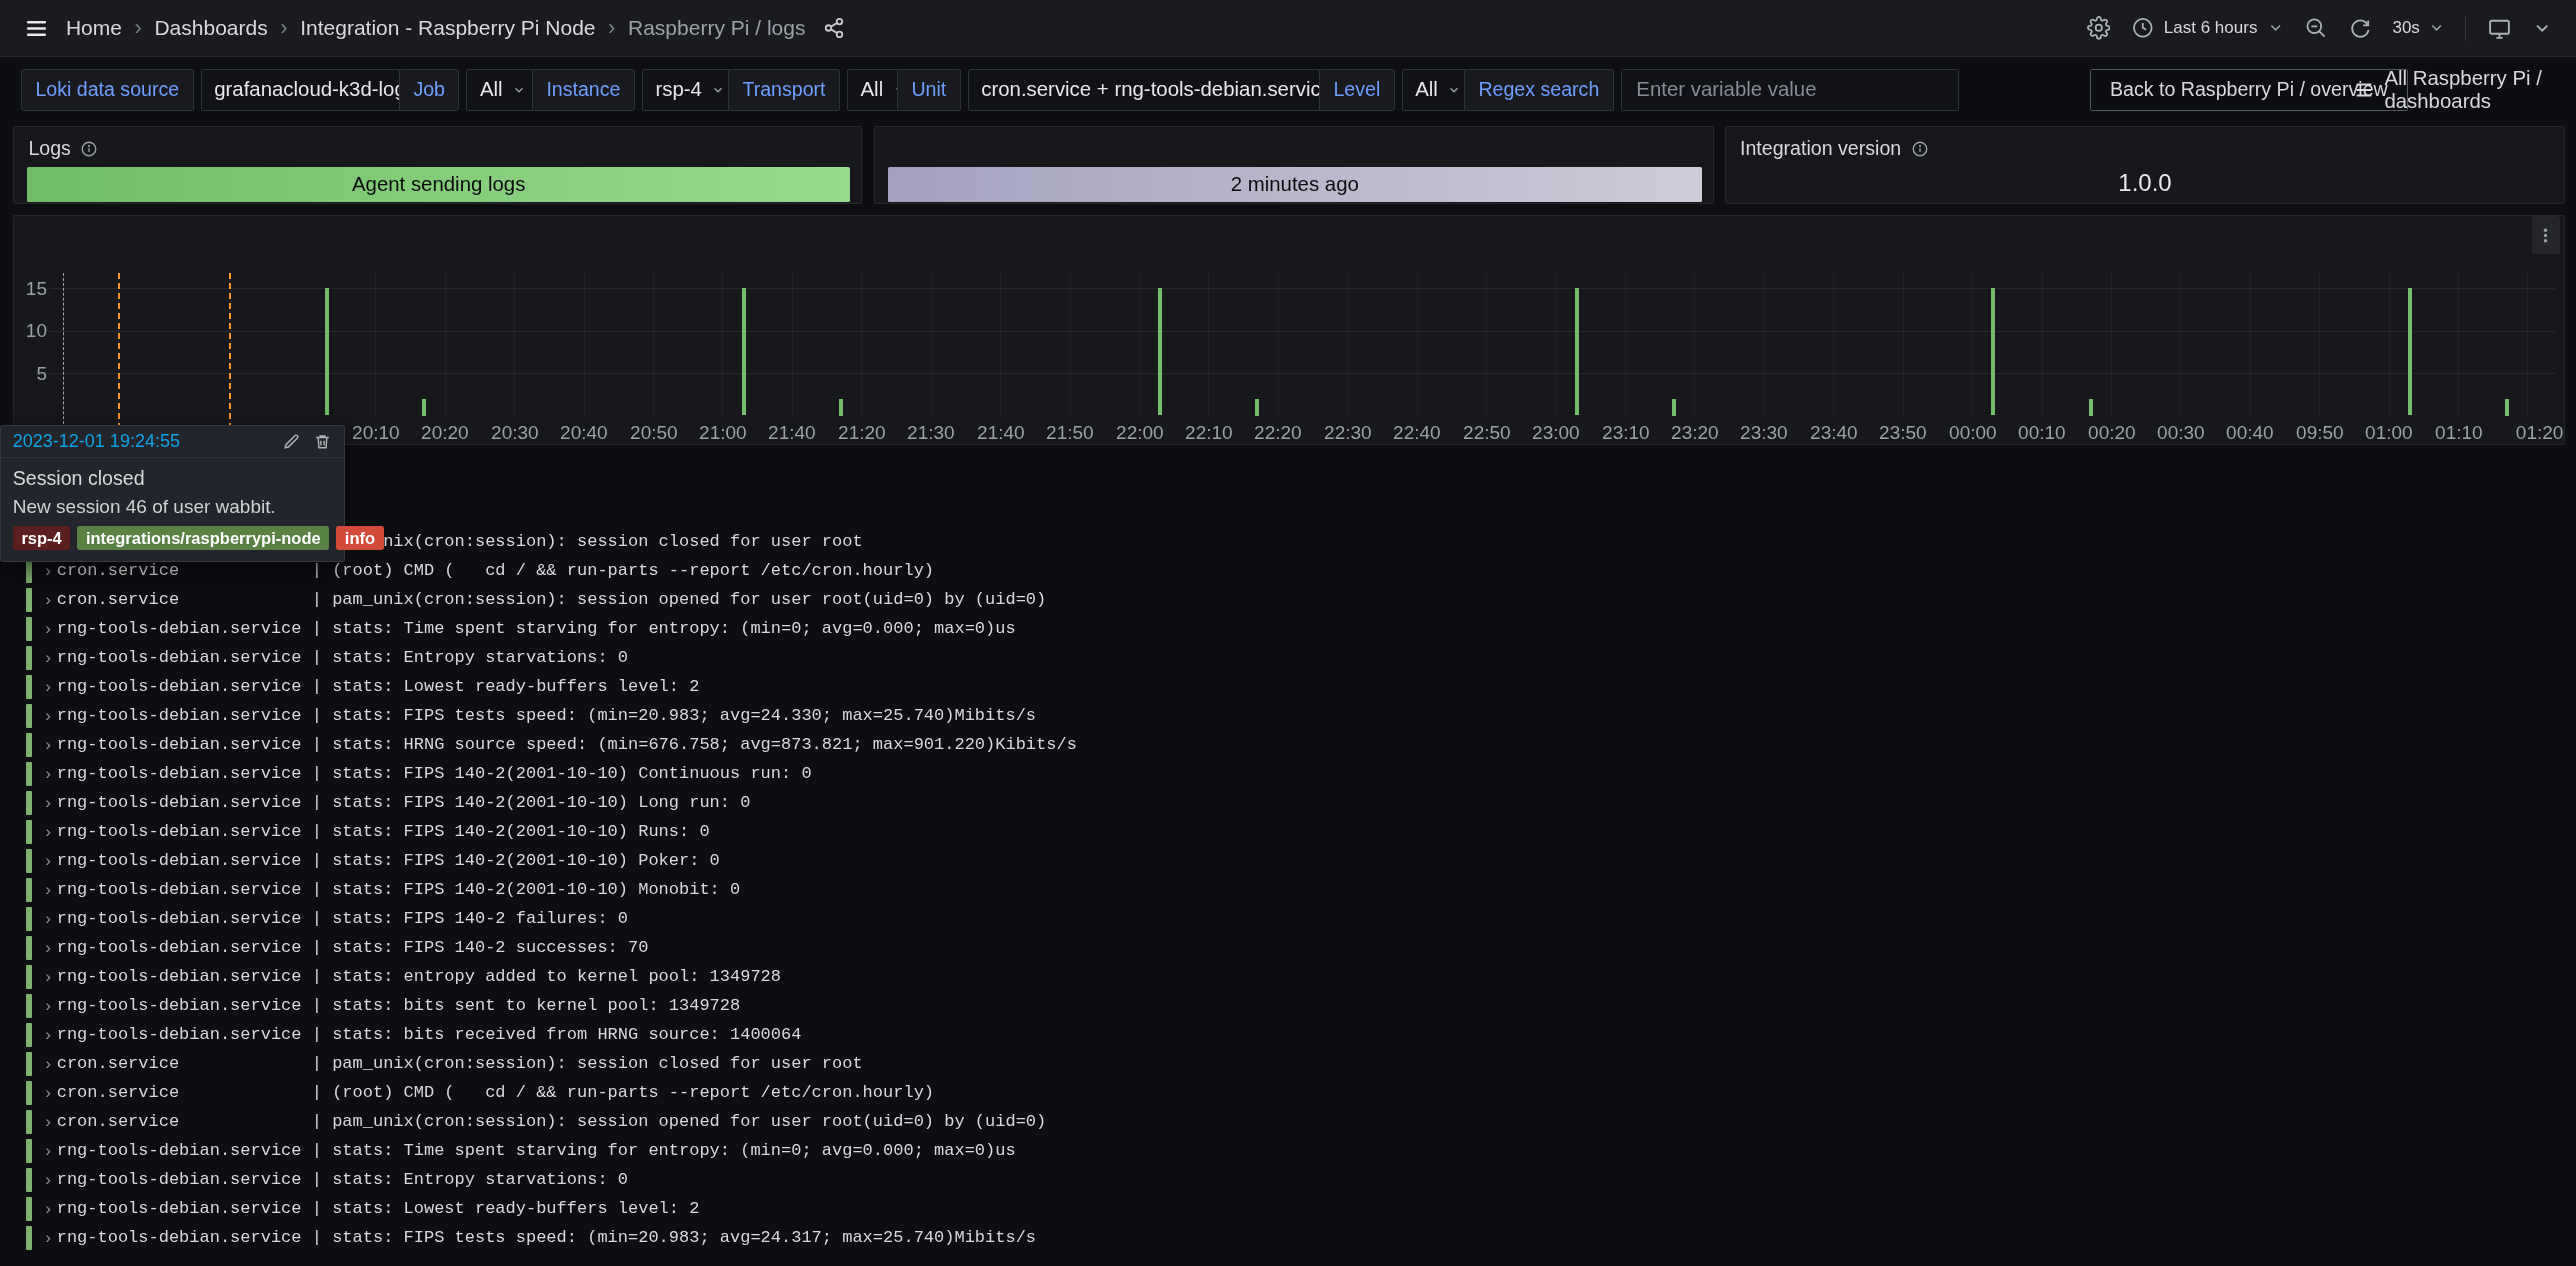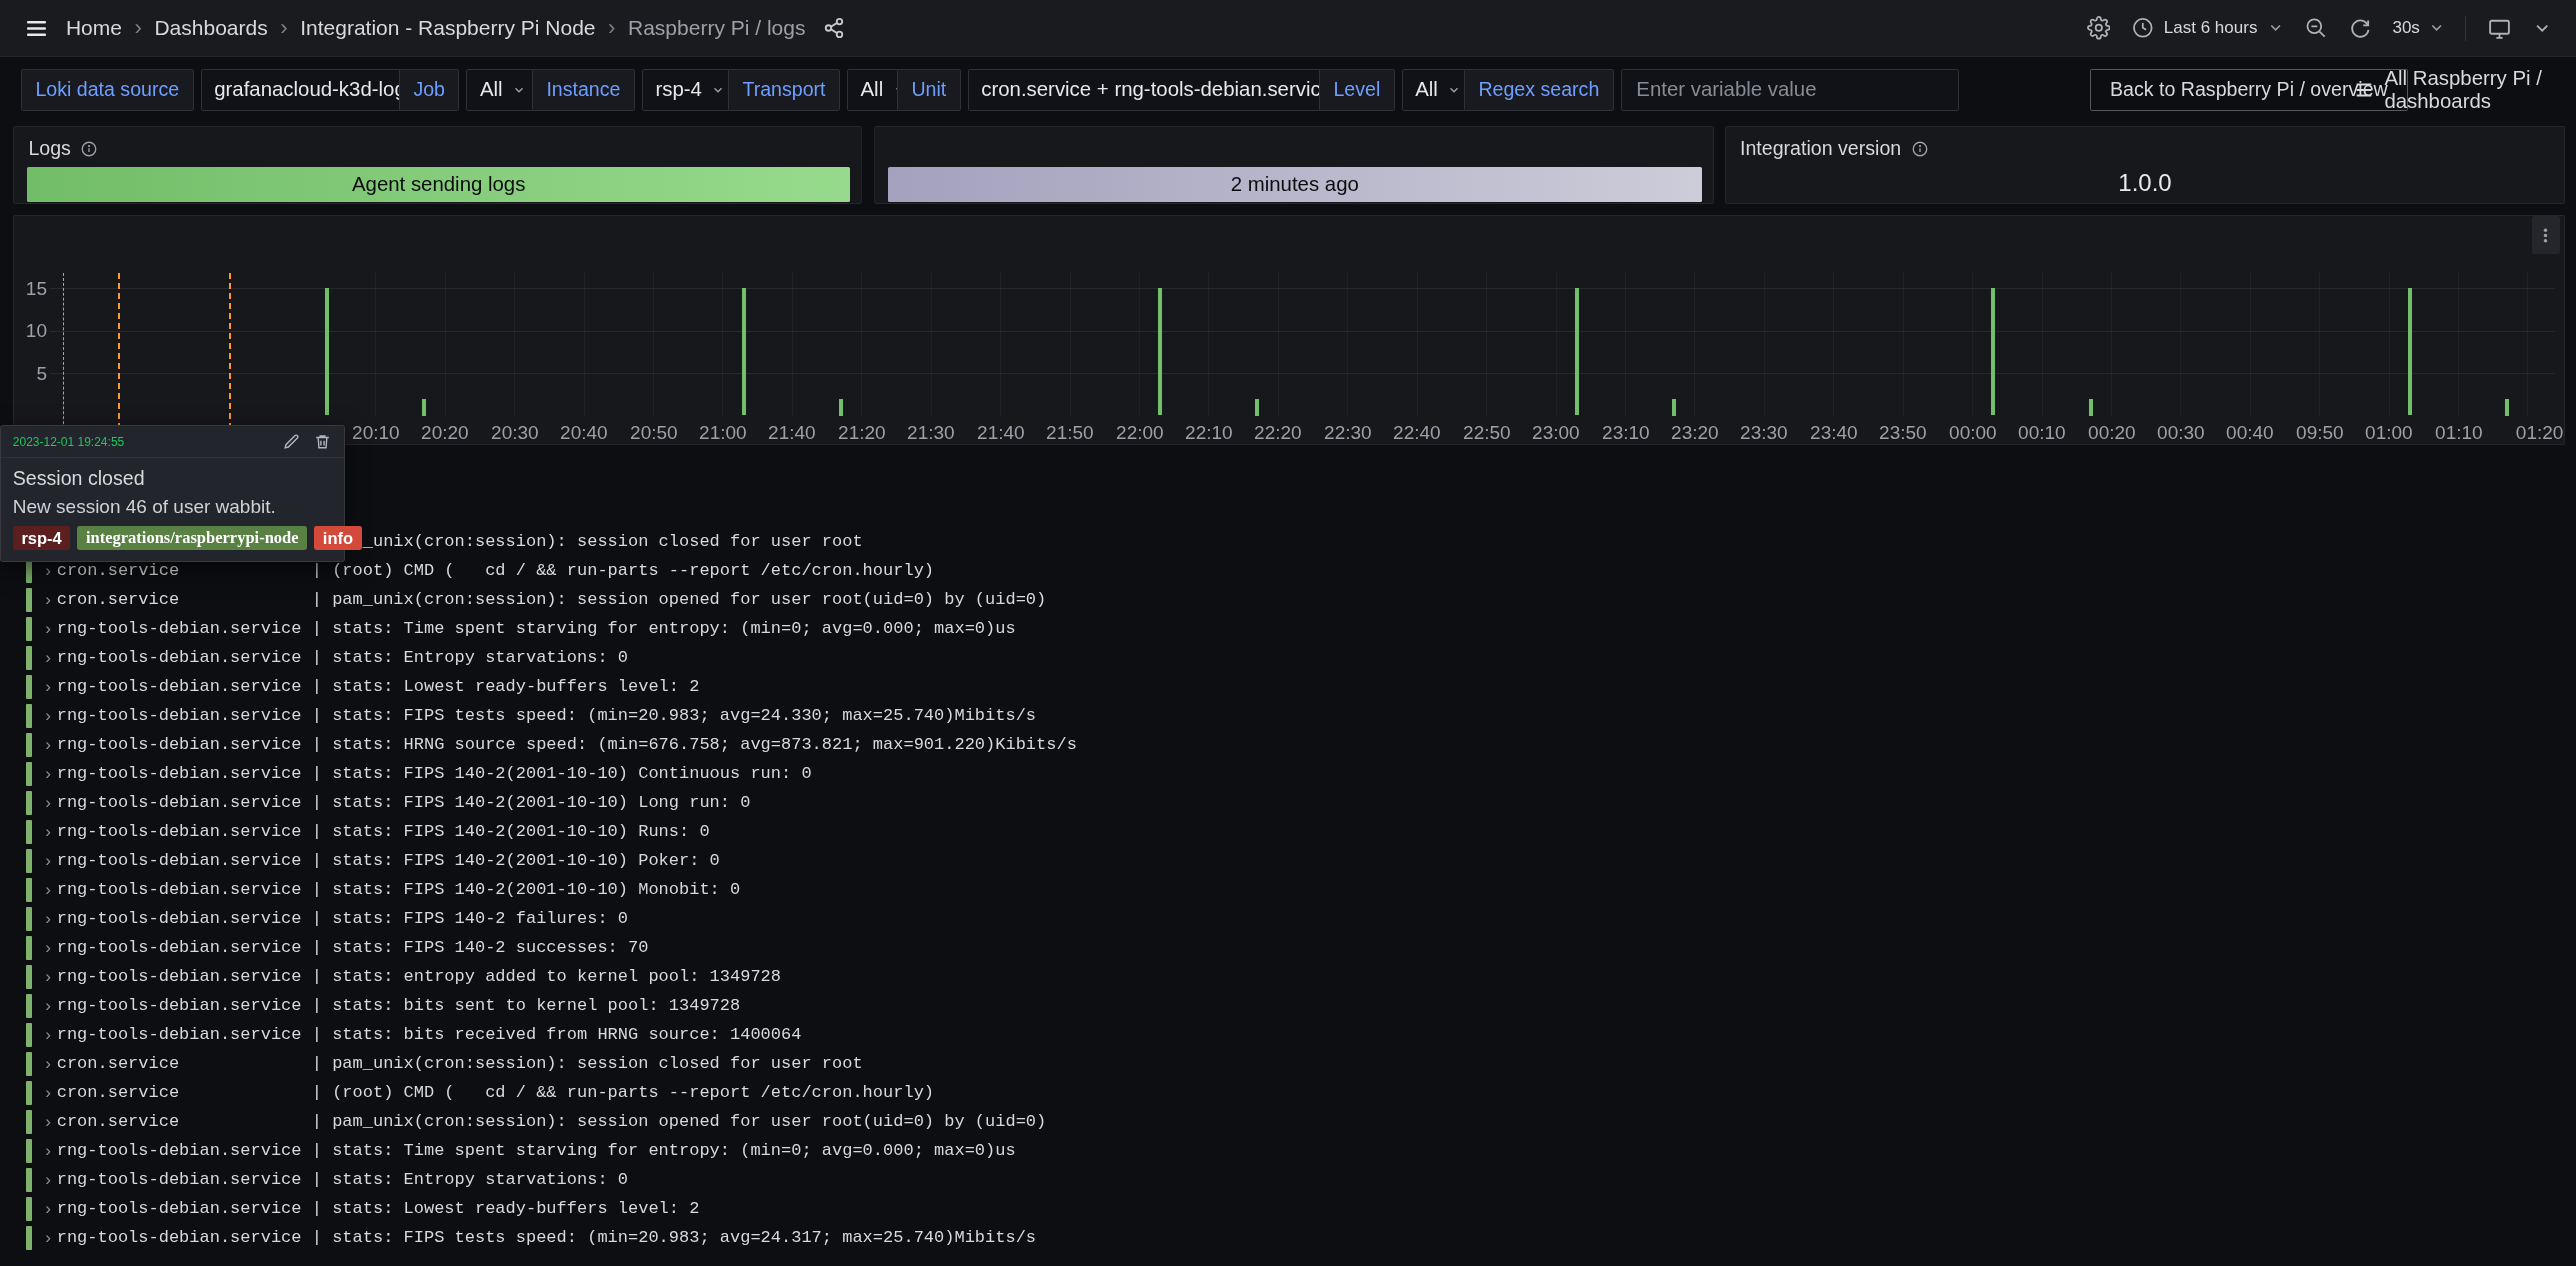--- a/index.html
+++ b/index.html
@@ -52,21 +52,21 @@
   .vgrid{position:absolute;width:0.8px;background:rgba(255,255,255,0.045);}
   .ylab{position:absolute;width:31px;text-align:right;font-size:19px;color:#9da0a8;}
   .xlab{position:absolute;width:71px;text-align:center;font-size:19px;color:#9da0a8;}
   .vbar{position:absolute;width:3.9px;background:#73bf69;}
   .ann-line{position:absolute;width:0;}
   .ann-tri{position:absolute;width:0;height:0;border-left:7.9px solid transparent;border-right:7.9px solid transparent;border-bottom:8.6px solid #ff9830;}
   
   .tooltip{position:absolute;left:0px;top:425px;width:343px;background:#22252b;border:0.8px solid #37393f;
            border-radius:2.4px;box-shadow:0 7.9px 23.6px rgba(0,0,0,0.55);z-index:20;}
   .tt-head{display:flex;align-items:center;height:31px;padding:0 11.8px;border-bottom:0.8px solid #303238;
-           color:#22c55e;font-size:12px;}
+           color:#0ea5e9;font-size:18px;}
   .tt-icons{margin-left:auto;display:flex;gap:12.6px;color:#b2b4b9;}
   .tt-body{padding:9.4px 11.8px 11px;}
   .tt-title{font-size:19.6px;color:#d8d9da;margin-bottom:5.5px;}
   .tt-text{font-size:19px;color:#cfd1d4;margin-bottom:8.6px;}
   .tt-tags{display:flex;gap:7px;}
   .tag{display:inline-flex;align-items:center;height:24px;padding:0 8.6px;border-radius:2.4px;color:#fff;
        font-size:16.5px;font-weight:bold;white-space:nowrap;}
   
   #loglist{position:absolute;left:0;top:527px;width:2576px;z-index:2;}
   .logrow{height:29px;display:flex;align-items:center;padding-left:26px;cursor:pointer;}
@@ -518,18 +518,18 @@
             <path d="M4 7h16M9 7V5h6v2M6.5 7l1 13h9l1-13M10 11v6M14 11v6"></path>
           </svg>
       </span>
     </span>
   </div>
   <div class="tt-body">
     <div class="tt-title">Session closed</div>
     <div class="tt-text">New session 46 of user wabbit.</div>
     <div class="tt-tags" id="tt-tags">
         <span class="tag" style="background: rgb(92, 31, 31);">rsp-4</span>
-        <span class="tag" style="background: rgb(90, 129, 68); font-family: Liberation Serif, serif;">integrations/raspberrypi-node</span>
+        <span class="tag" style="background: rgb(90, 129, 68);">integrations/raspberrypi-node</span>
         <span class="tag" style="background: rgb(212, 74, 58);">info</span>
       </div>
   </div>
 </div>
 
 
 </body></html>

